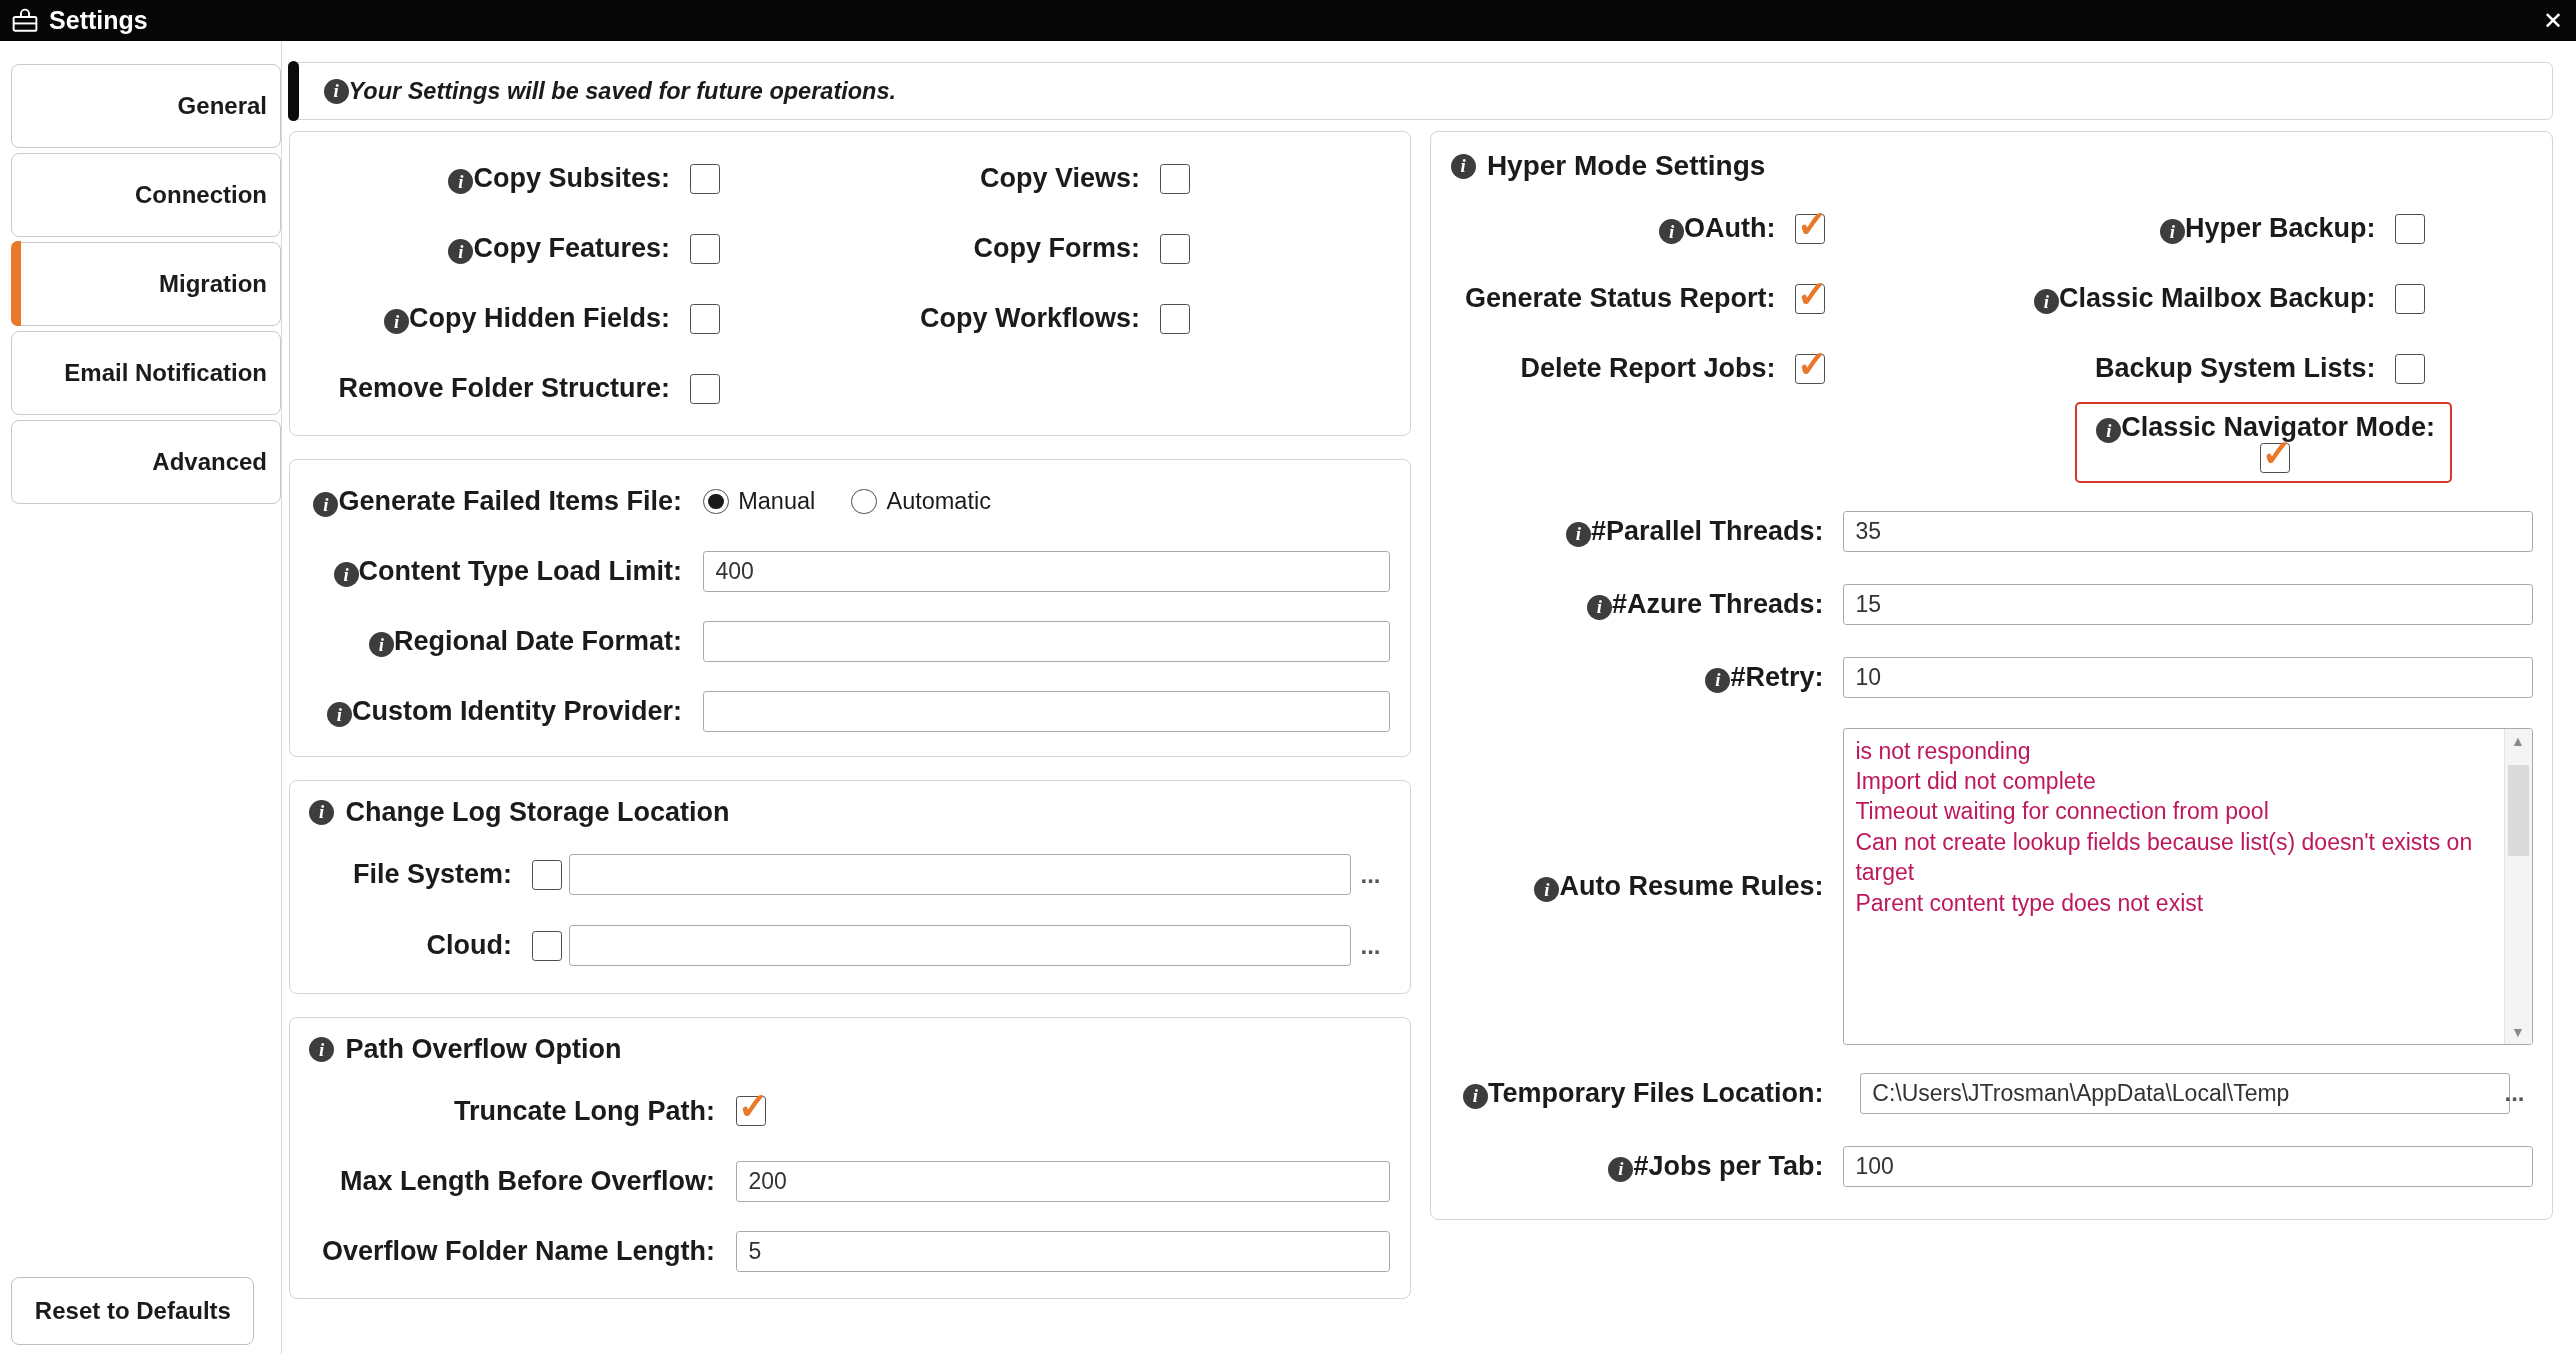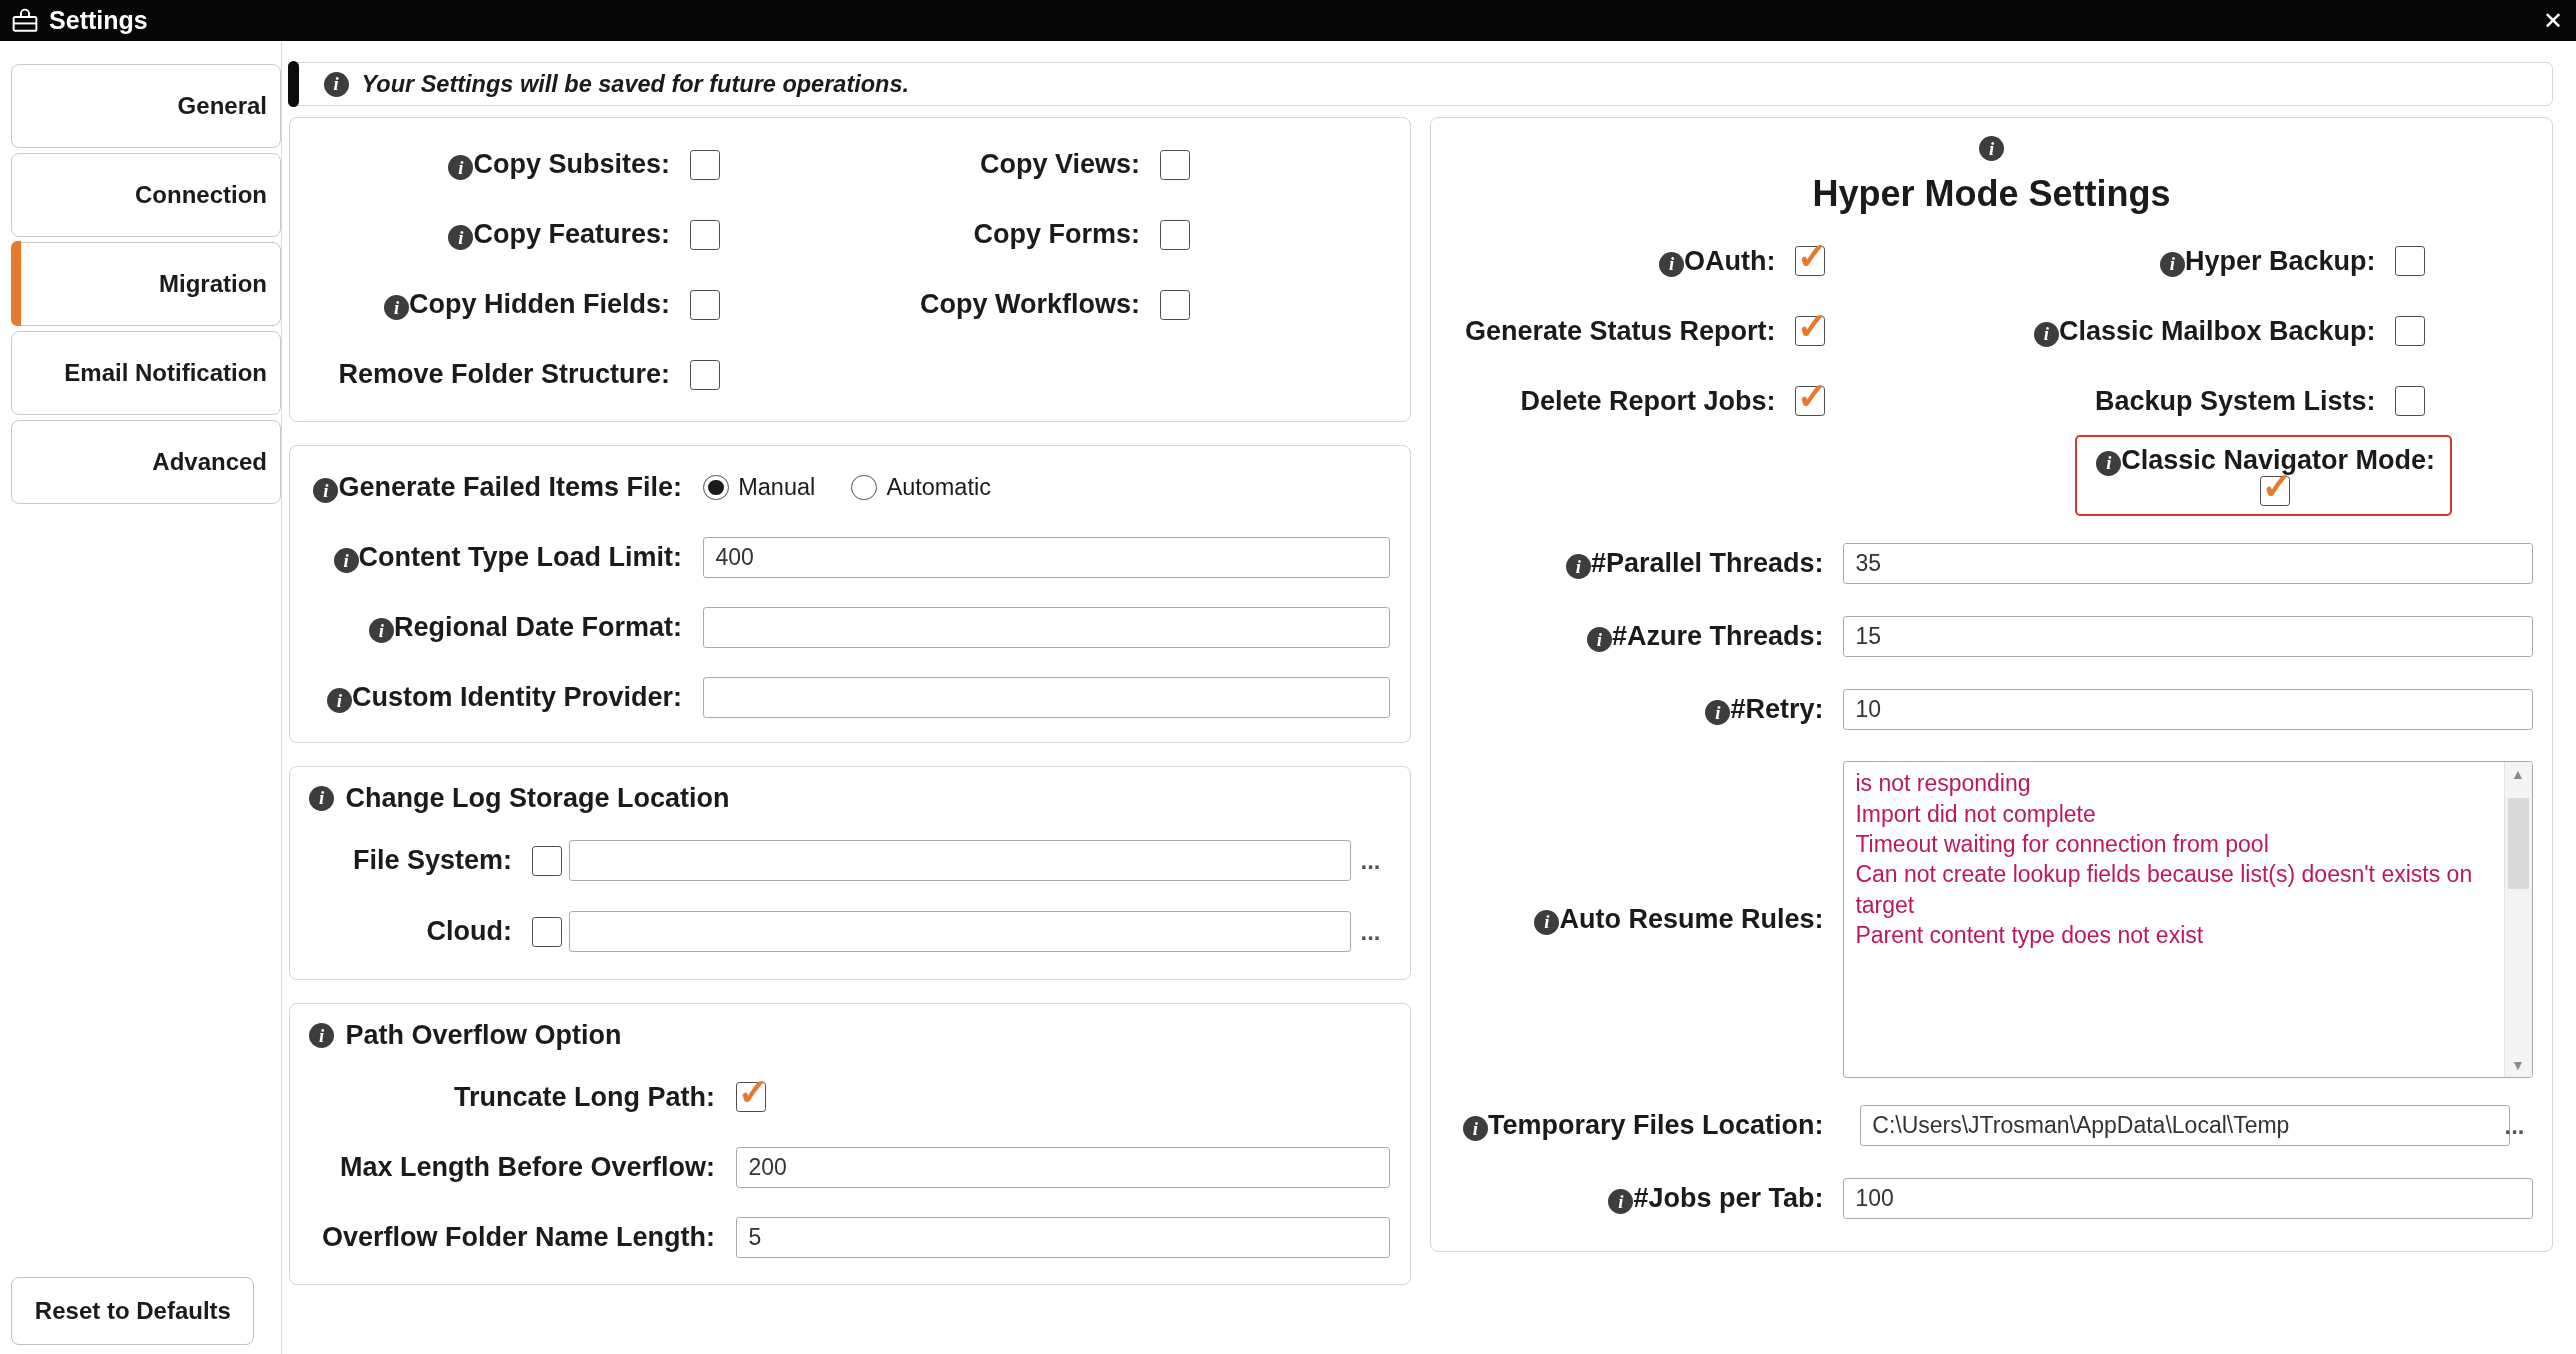--- a/index.html
+++ b/index.html
@@ -33,22 +33,22 @@
   .reset-btn {
     position:absolute; left:11.4px; bottom:9.7px; width:243px; height:68px;
     border:1.6px solid #bfbfbf; border-radius:8px; background:#fff;
     font-weight:bold; font-size:24px; font-family:inherit; color:#1b1b1b;
   }
   .main {
     flex:1; min-width:0; padding:21px 23px 0 6.5px; display:flex; flex-direction:column; box-sizing:border-box;
   }
   
   .banner {
-    position:relative; border:1.6px solid #d4d4d4; border-radius:6.5px; height:44px;
-    display:flex; align-items:center; padding-left:34px; gap:13px; margin-bottom:11.4px; box-sizing:border-box;
+    position:relative; border:1.6px solid #d4d4d4; border-radius:6.5px; height:58px;
+    display:flex; align-items:center; padding-left:34px; margin-bottom:11.4px; box-sizing:border-box;
   }
   .banner-bar {
     position:absolute; left:-1.6px; top:-2.4px; bottom:-2.4px; width:11.4px; background:#0c0c0c; border-radius:5.7px;
   }
   .banner-text { font-style:italic; font-weight:bold; font-size:23.5px; }
   
   .columns { display:flex; gap:19.5px; align-items:flex-start; }
   .col-left { width:1122px; flex-shrink:0; display:flex; flex-direction:column; gap:23px; }
   .col-right { flex:1; min-width:0; }
   .groupbox { border:1.6px solid #d4d4d4; border-radius:8px; padding:11.4px 19.5px; background:#fff; box-sizing:border-box; }
@@ -319,21 +319,21 @@
                   <span>Overflow Folder Name Length:</span>
                 </div>
               <input class="tinput" value="5" style="">
             </div>
           </div>
 
         </div>
 
         <div class="col-right">
           <div class="groupbox" style="padding:13px 19.5px 16px 19.5px;">
-            <div class="gb-title" style="font-size:36px;flex-direction:column;">
+            <div class="gb-title" style="font-size:28px;">
                 <span class="info"></span>
                 <span>Hyper Mode Settings</span>
               </div>
 
             <div class="hcb-row">
               <div class="lbl">
                   <span class="info"></span>
                   <span>OAuth:</span>
                 </div>
               <div class="cbcell">

